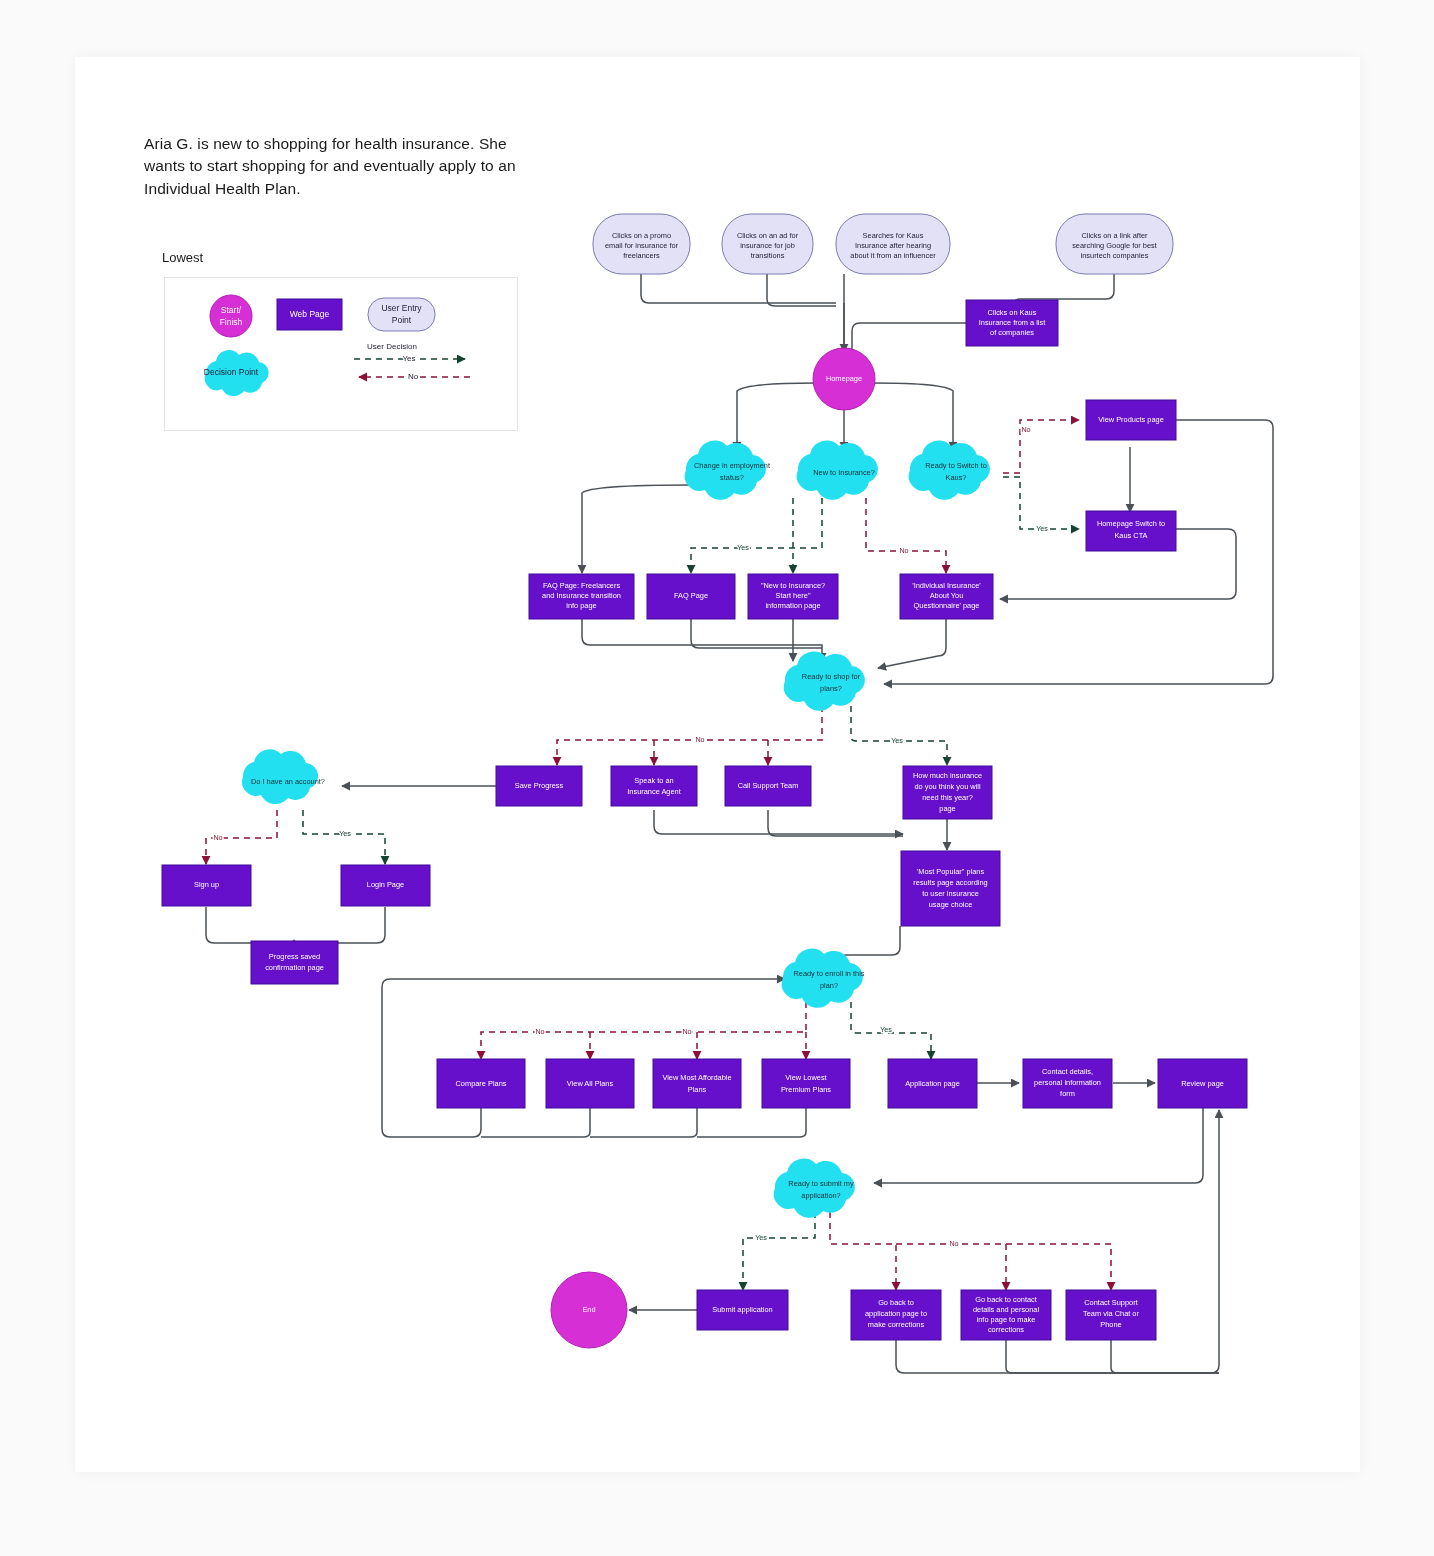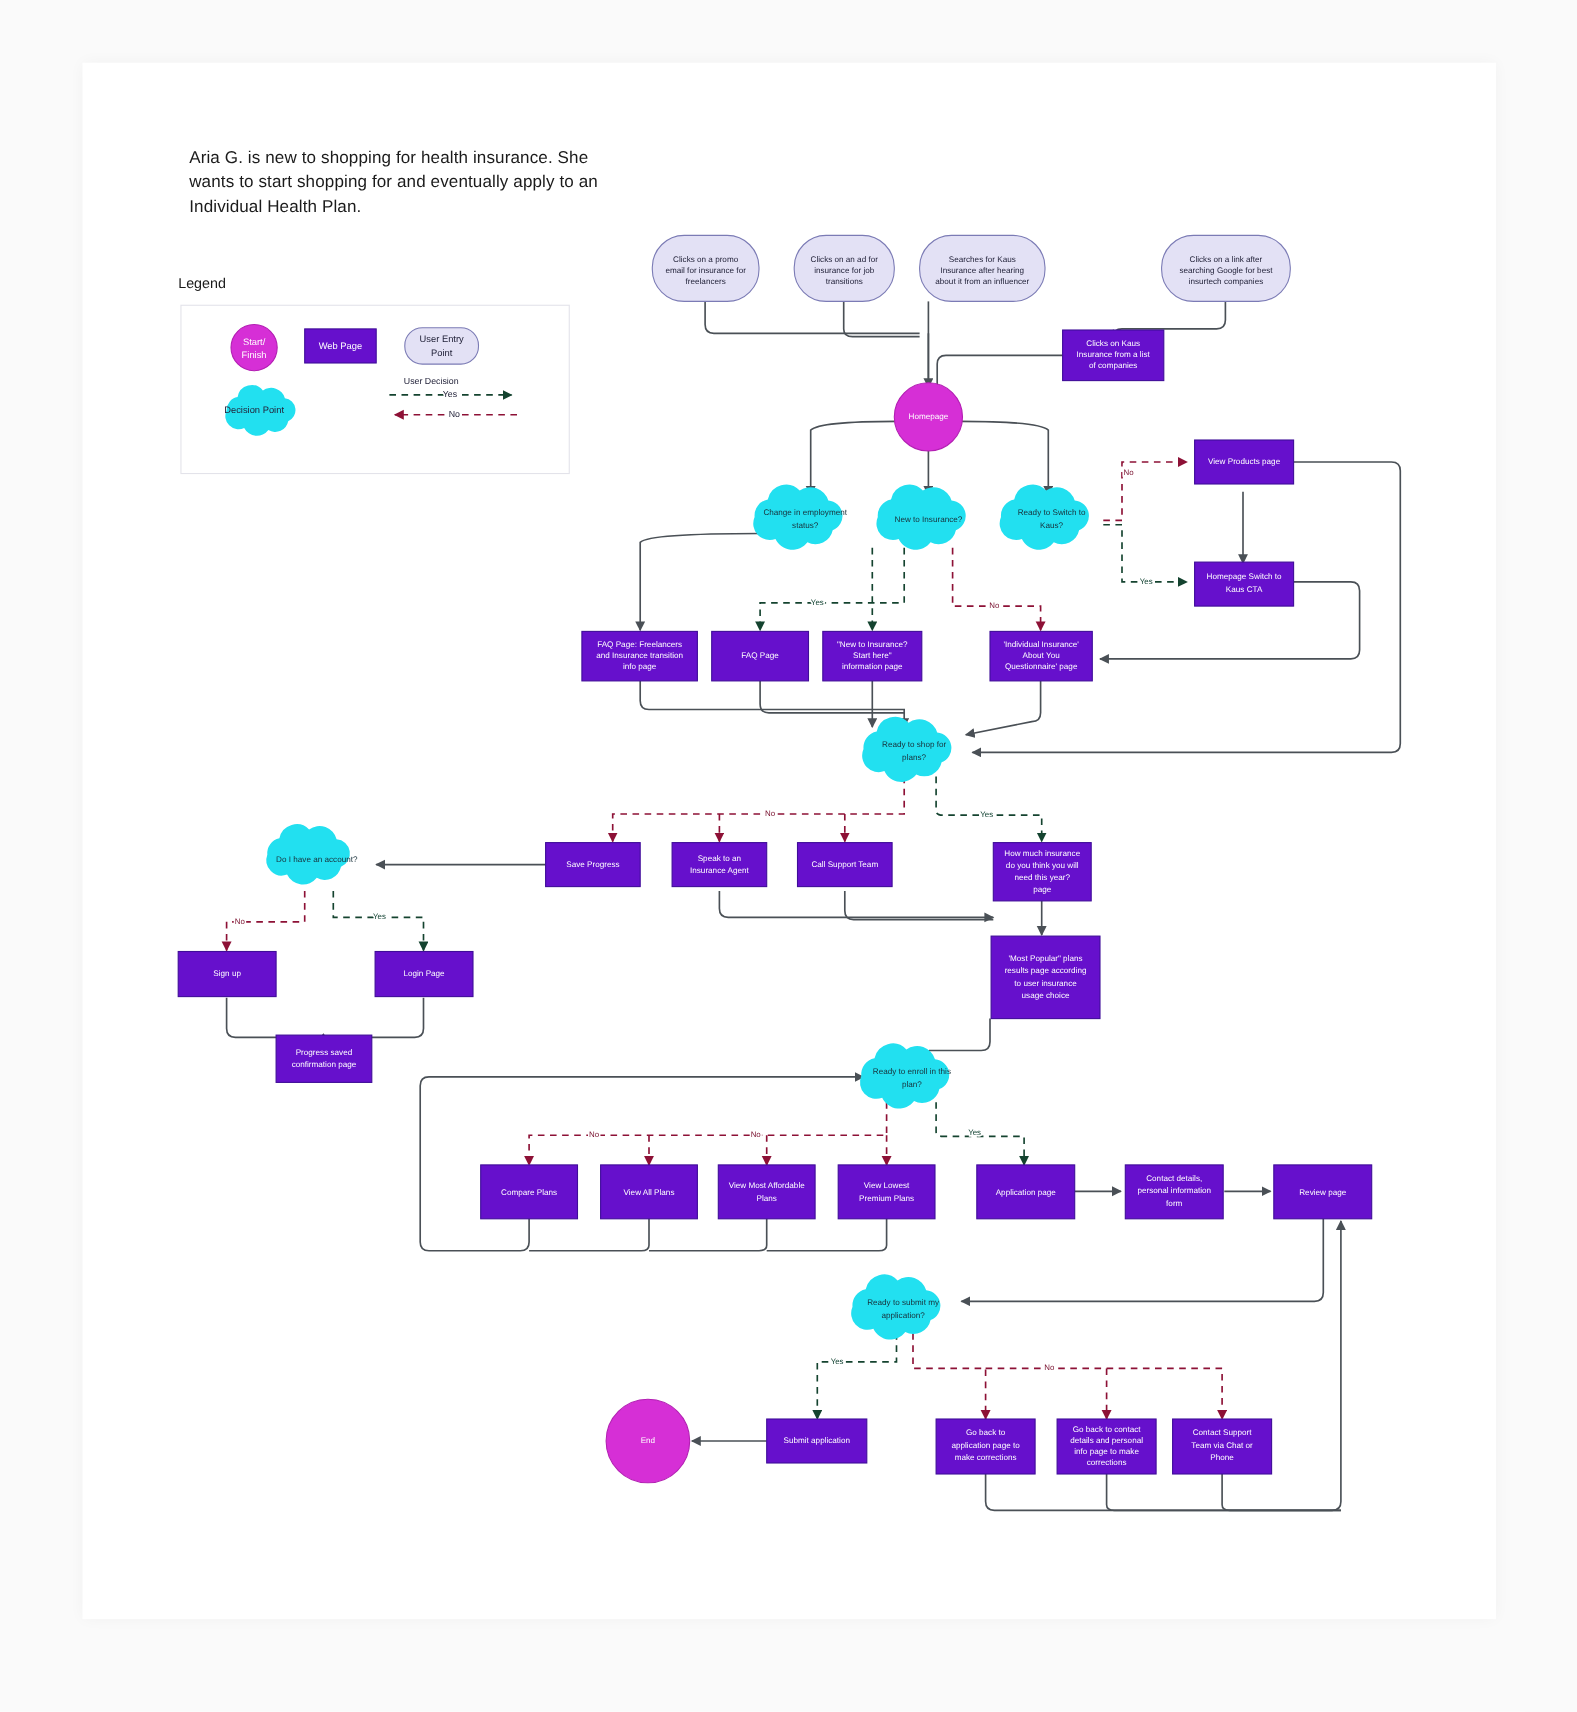--- a/index.html
+++ b/index.html
@@ -1,19 +1,19 @@
 <!DOCTYPE html>
 <html><head>
 <meta charset="utf-8">
 <style>
   html,body{margin:0;padding:0;background:#fafafa;}
   body{width:1434px;height:1556px;font-family:"Liberation Sans",sans-serif;position:relative;overflow:hidden;}
   #page{position:absolute;left:75px;top:57px;width:1285px;height:1415px;background:#ffffff;box-shadow:0 0 14px rgba(0,0,0,0.045);}
   #canvas{position:absolute;left:0;top:0;width:1434px;height:1556px;}
-  .intro{position:absolute;left:172px;top:133px;width:400px;font-size:15.5px;line-height:1.45;color:#1b1b1b;letter-spacing:.1px;}
+  .intro{position:absolute;left:144px;top:133px;width:400px;font-size:15.5px;line-height:1.45;color:#1b1b1b;letter-spacing:.1px;}
   .legend-title{position:absolute;left:162px;top:250px;font-size:13px;color:#1b1b1b;}
   .legend-box{position:absolute;left:164px;top:277px;width:352px;height:152px;border:1px solid #e3e3ea;background:#fff;}
   svg{overflow:visible;}
   text{font-family:"Liberation Sans",sans-serif;}
   .nodeLabel{fill:#ffffff;font-size:7.4px;text-anchor:middle;dominant-baseline:middle;}
   .entryLabel{fill:#23233a;font-size:7.4px;text-anchor:middle;dominant-baseline:middle;}
   .cloudLabel{fill:#18303a;font-size:7.4px;text-anchor:middle;dominant-baseline:middle;}
   .edgeLabel{font-size:7.2px;text-anchor:middle;dominant-baseline:middle;}
   .yesLabel{fill:#0b3d2c;}
   .noLabel{fill:#7a1230;}
@@ -23,21 +23,21 @@
   .flow{fill:none;stroke:#4a5056;stroke-width:1.5;}
   .yes{fill:none;stroke:#14432f;stroke-width:1.5;stroke-dasharray:6 5;}
   .no{fill:none;stroke:#8d1136;stroke-width:1.5;stroke-dasharray:6 5;}
 </style>
 </head>
 <body>
 
 <div id="page"></div>
 
 <div class="intro">Aria G. is new to shopping for health insurance. She wants to start shopping for and eventually apply to an Individual Health Plan.</div>
-<div class="legend-title">Legend</div>
+<div class="legend-title">Lowest</div>
 <div class="legend-box"></div>
 
 <svg id="canvas" viewBox="0 0 1434 1556">
   <defs>
     <marker id="arrGray" markerWidth="7" markerHeight="7" refX="5.4" refY="3" orient="auto">
       <path d="M0,0 L6,3 L0,6 z" fill="#4a5056"></path>
     </marker>
     <marker id="arrGreen" markerWidth="7" markerHeight="7" refX="5.4" refY="3" orient="auto">
       <path d="M0,0 L6,3 L0,6 z" fill="#14432f"></path>
     </marker>

